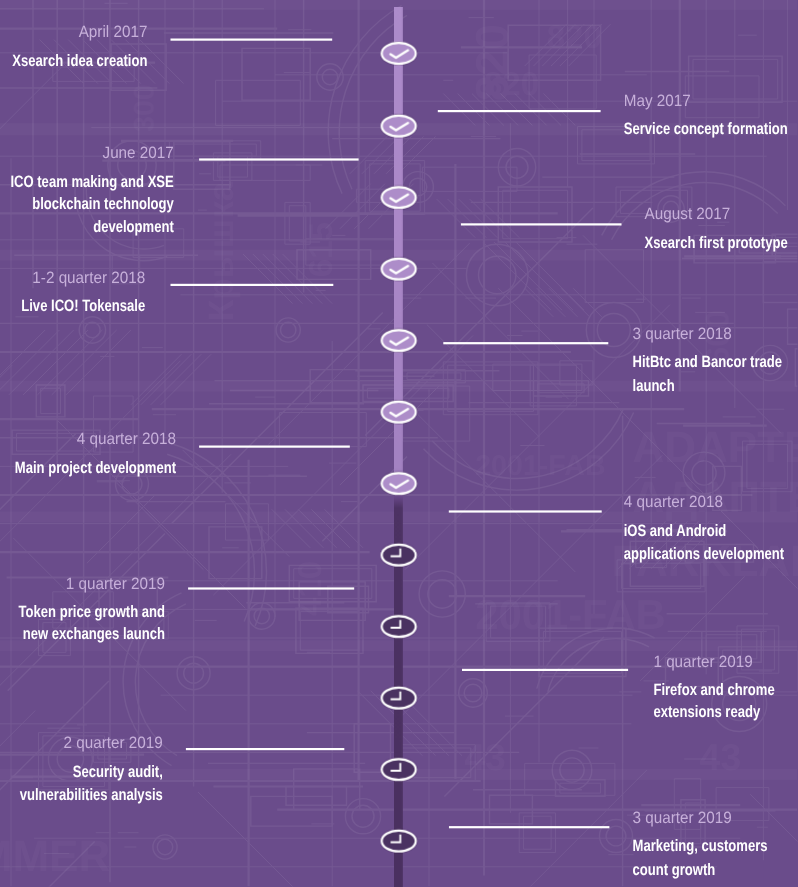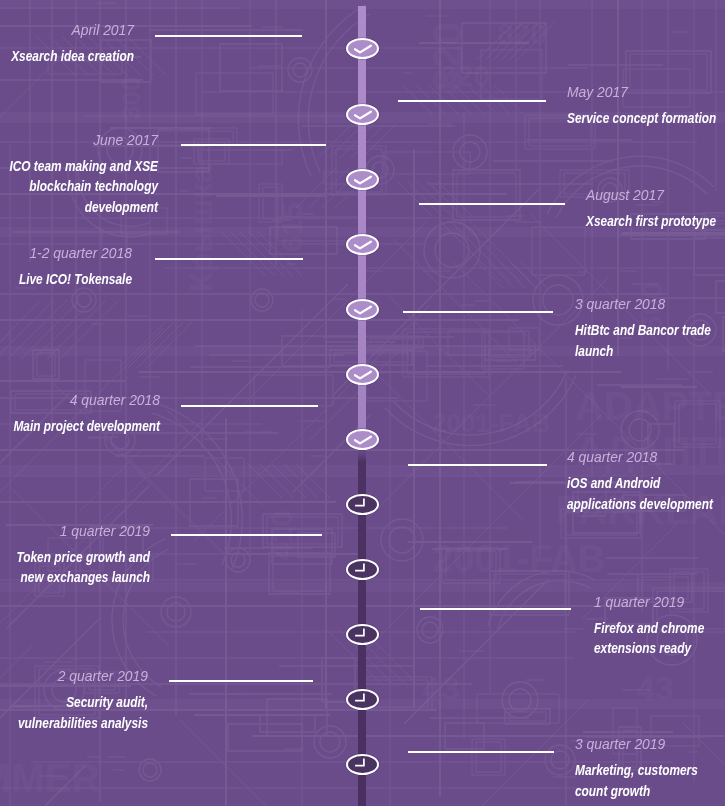--- a/index.html
+++ b/index.html
@@ -4,21 +4,21 @@
 <title>Roadmap Timeline</title>
 <style>
   html,body{margin:0;padding:0;}
   body{
     width:725px;height:806px;overflow:hidden;position:relative;
     background:#6c4c8e;
     font-family:"Liberation Sans", sans-serif;
     -webkit-font-smoothing:antialiased;
   }
   #bg{position:absolute;left:0;top:0;width:725px;height:806px;z-index:0;}
-  #timeline{position:absolute;left:0;top:0;width:725px;height:691px;z-index:3;font-style:italic;}
+  #timeline{position:absolute;left:0;top:0;width:725px;height:691px;z-index:3;}
 
   .spine{position:absolute;left:358px;top:6px;width:8px;height:800px;
     background:linear-gradient(to bottom,#ad8ccb 0px,#ab88c8 200px,#a382c2 420px,#6d4b8e 444px,#4c3263 456px,#4a3060 806px);}
 
   .node{position:absolute;width:33px;height:21px;left:346px;
     border-radius:50%;box-sizing:border-box;}
   .node.done{background:#ad8dc9;border:2.3px solid #ffffff;box-shadow:0 0 0 0.6px rgba(60,30,85,0.45);}
   .node.todo{background:#4a3261;border:2.3px solid #ffffff;box-shadow:0 0 0 0.6px rgba(60,30,85,0.45);}
   .node svg{position:absolute;left:-2.4px;top:-2.4px;}
 

